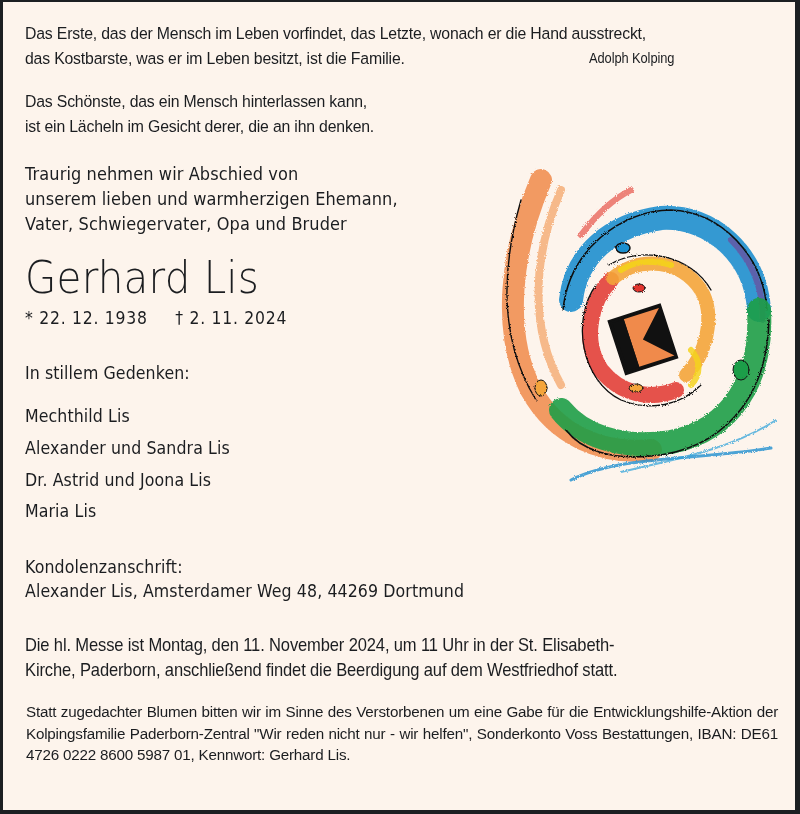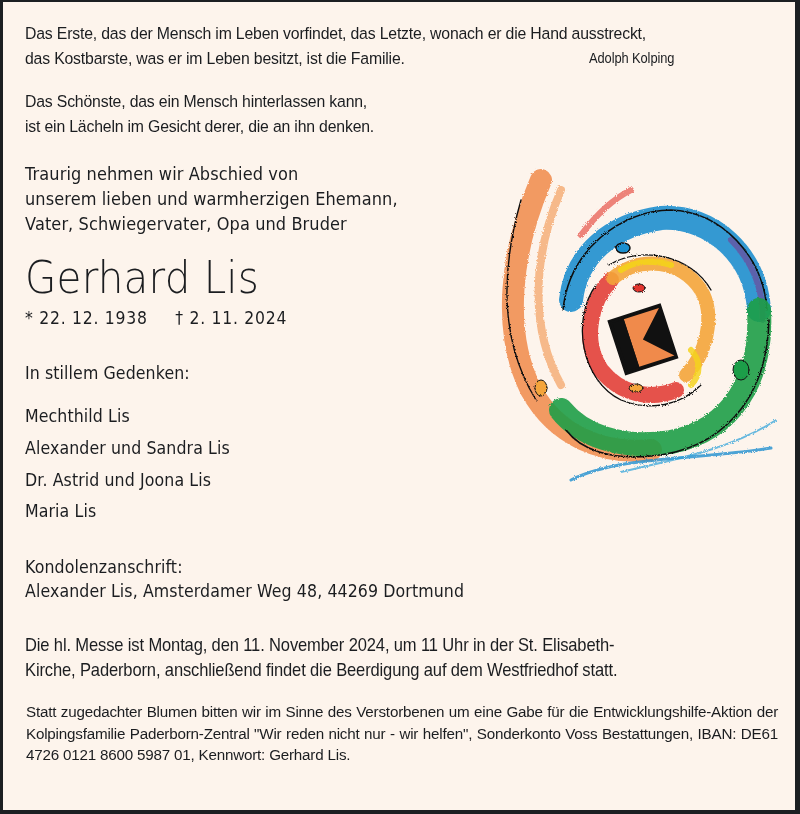--- a/index.html
+++ b/index.html
@@ -87,21 +87,21 @@
   <div class="t serifish" style="left:22px; top:434px; font-size:17px;">Alexander und Sandra Lis</div>
   <div class="t serifish" style="left:22px; top:466px; font-size:17px;">Dr. Astrid und Joona Lis</div>
   <div class="t serifish" style="left:22px; top:497px; font-size:17px;">Maria Lis</div>
 
   <div class="t serifish" style="left:22px; top:553px; font-size:17px;">Kondolenzanschrift:</div>
   <div class="t serifish" style="left:22px; top:577px; font-size:17px;">Alexander Lis, Amsterdamer Weg 48, 44269 Dortmund</div>
 
   <div class="t body" style="left:22px; top:631px;">Die hl. Messe ist Montag, den 11. November 2024, um 11 Uhr in der St. Elisabeth-</div>
   <div class="t body" style="left:22px; top:656px;">Kirche, Paderborn, anschließend findet die Beerdigung auf dem Westfriedhof statt.</div>
 
-  <div class="donation">Statt zugedachter Blumen bitten wir im Sinne des Verstorbenen um eine Gabe für die Entwicklungshilfe-Aktion der Kolpingsfamilie Paderborn-Zentral "Wir reden nicht nur - wir helfen", Sonderkonto Voss Bestattungen, IBAN: DE61 4726 0121 8600 5987 01, Kennwort: Gerhard Lis.</div>
+  <div class="donation">Statt zugedachter Blumen bitten wir im Sinne des Verstorbenen um eine Gabe für die Entwicklungshilfe-Aktion der Kolpingsfamilie Paderborn-Zentral "Wir reden nicht nur - wir helfen", Sonderkonto Voss Bestattungen, IBAN: DE61 4726 0222 8600 5987 01, Kennwort: Gerhard Lis.</div>
 
   <svg class="art" viewBox="0 0 300 340">
     <defs>
       <filter id="crayon" x="-10%" y="-10%" width="120%" height="120%">
         <feTurbulence type="fractalNoise" baseFrequency="0.9" numOctaves="2" result="n"></feTurbulence>
         <feDisplacementMap in="SourceGraphic" in2="n" scale="3"></feDisplacementMap>
       </filter>
     </defs>
     <g filter="url(#crayon)" fill="none" stroke-linecap="round">
 

